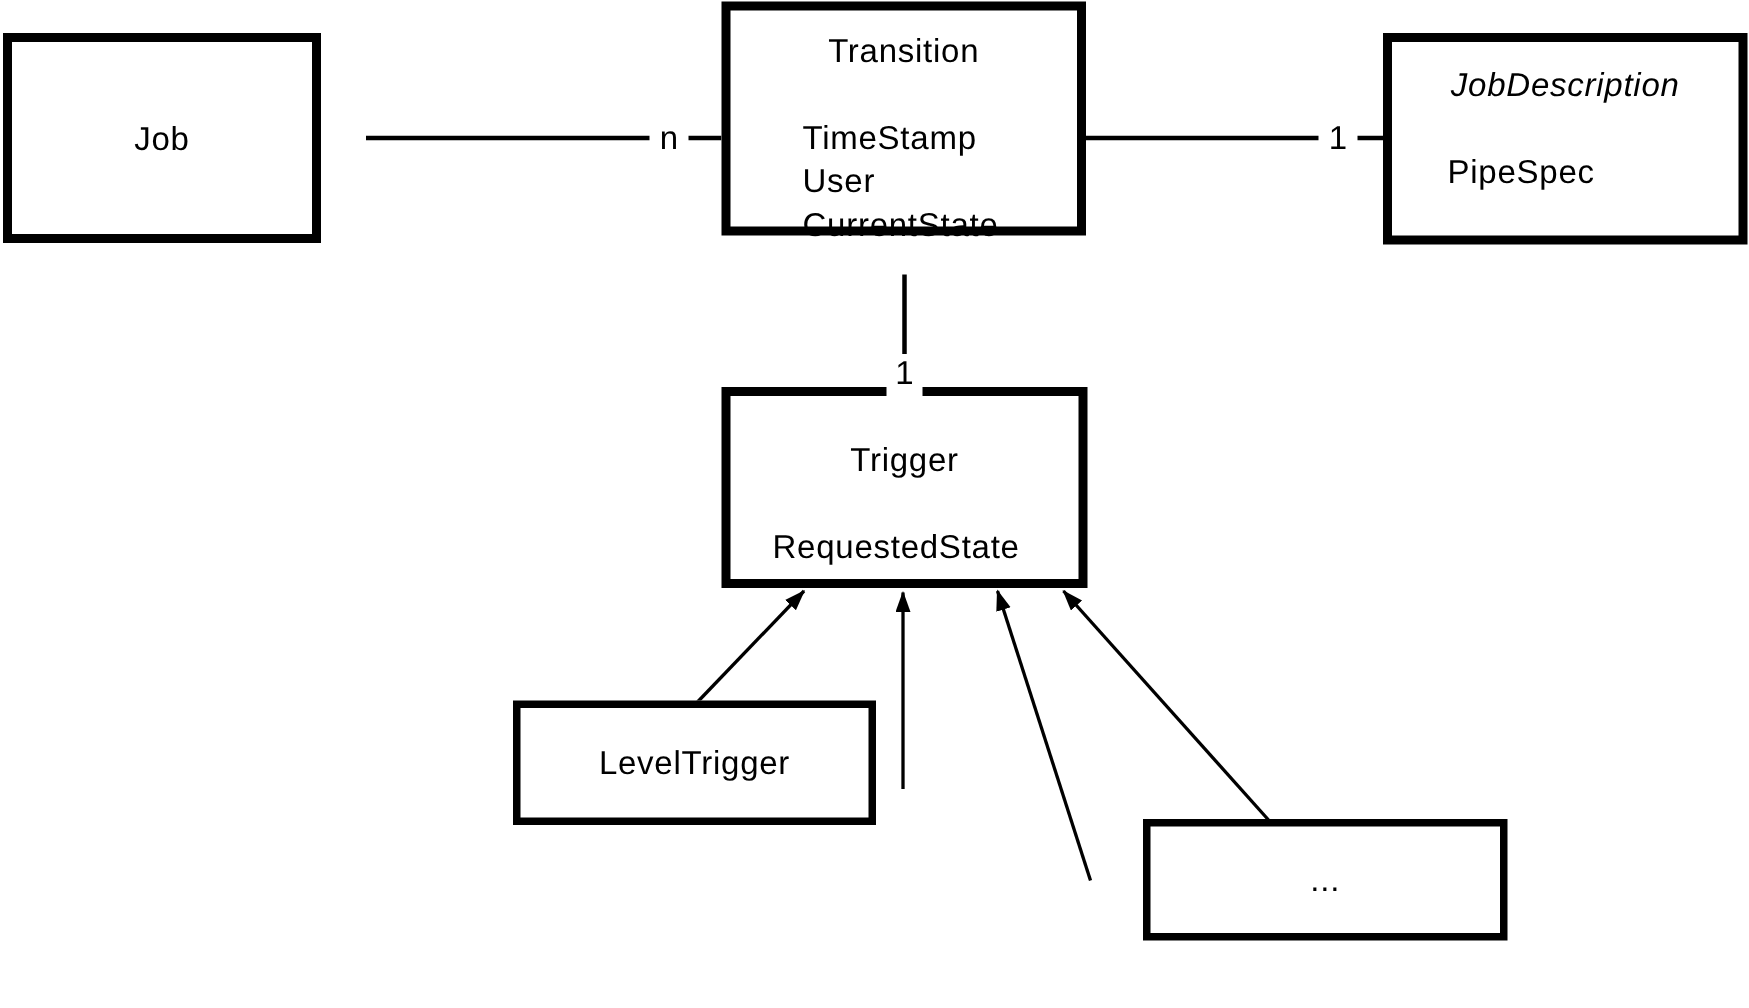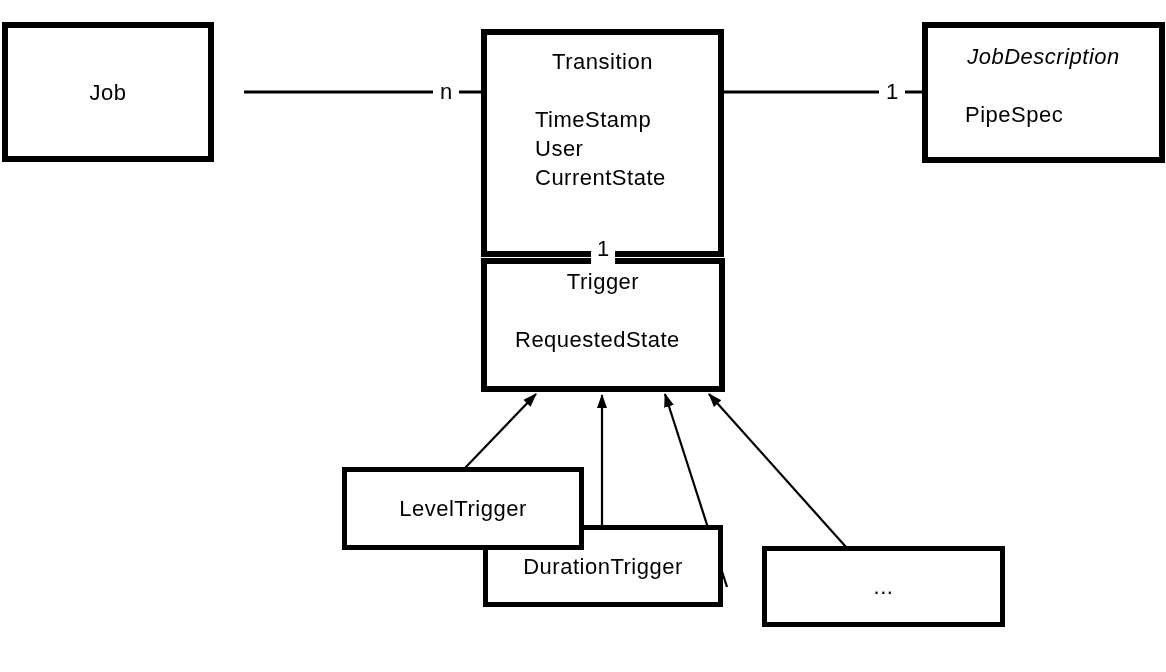--- a/index.html
+++ b/index.html
@@ -35,28 +35,28 @@
   }
   .class-title {
     text-align: center;
     line-height: 29px;
   }
   .class-attrs { margin-top: 29px; }
   .class-attrs .attr { line-height: 29px; }
 
   
   .b-job            { left: 2px;   top: 22px;  width: 212px; height: 140px; }
-  .b-transition     { left: 481px; top: 1px;   width: 243px; height: 228px; margin-top: 28px; }
+  .b-transition     { left: 481px; top: 1px;   width: 243px; height: 156px; }
   .b-transition .class-title { margin-top: 12px; }
   .b-transition .class-attrs { margin-left: 48px; }
   .b-jobdescription { left: 922px; top: 22px;  width: 243px; height: 141px; }
   .b-jobdescription .class-title { margin-top: 14px; font-style: italic; }
   .b-jobdescription .class-attrs { margin-left: 37px; }
   .b-trigger        { left: 481px; top: 258px; width: 244px; height: 134px; }
-  .b-trigger .class-title { margin-top: 3px; }
+  .b-trigger .class-title { margin-top: 28px; }
   .b-trigger .class-attrs { margin-left: 28px; }
   .b-timetrigger      { left: 342px; top: 467px; width: 242px; height: 83px; z-index: 4; }
   .b-durationtrigger  { left: 483px; top: 525px; width: 240px; height: 82px; z-index: 3; }
   .b-leveltrigger     { left: 603px; top: 586px; width: 240px; height: 80px; z-index: 4; }
   .b-othertrigger     { left: 762px; top: 546px; width: 243px; height: 81px; z-index: 2; }
 
   .mult-label {
     position: absolute;
     background: #ffffff;
     font-size: 22px;
@@ -111,23 +111,20 @@
     <div class="class-title">Trigger</div>
     <div class="class-attrs">
       <div class="attr">RequestedState</div>
     </div>
   </div>
 
   <div class="box thin center b-timetrigger">
     <span class="class-title">LevelTrigger</span>
   </div>
 
-  <div class="box thin center b-durationtrigger">
-    <span class="class-title">DurationTrigger</span>
-  </div>
 
 
   <div class="box thin center b-othertrigger">
     <span class="class-title">...</span>
   </div>
 
   <span class="mult-label l-n">n</span>
   <span class="mult-label l-one-jd">1</span>
   <span class="mult-label l-one-trig">1</span>
 

